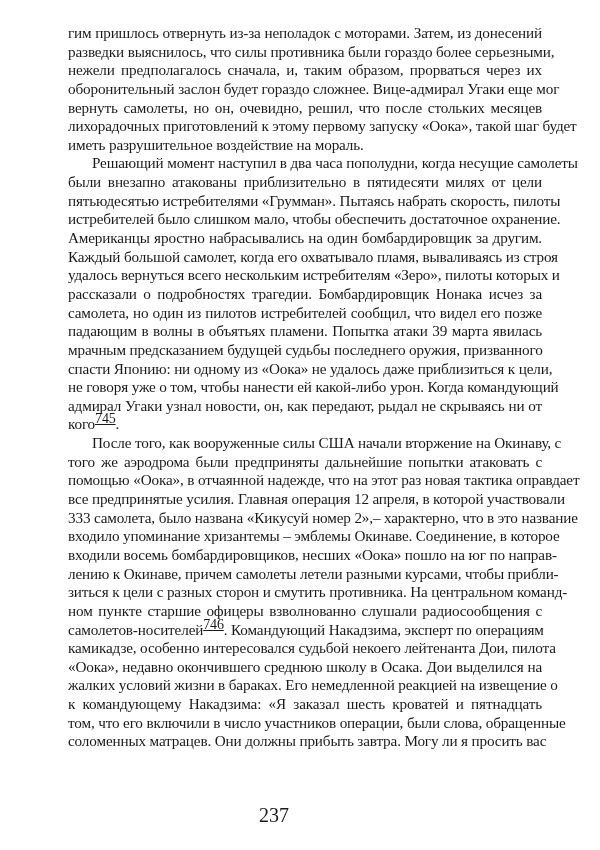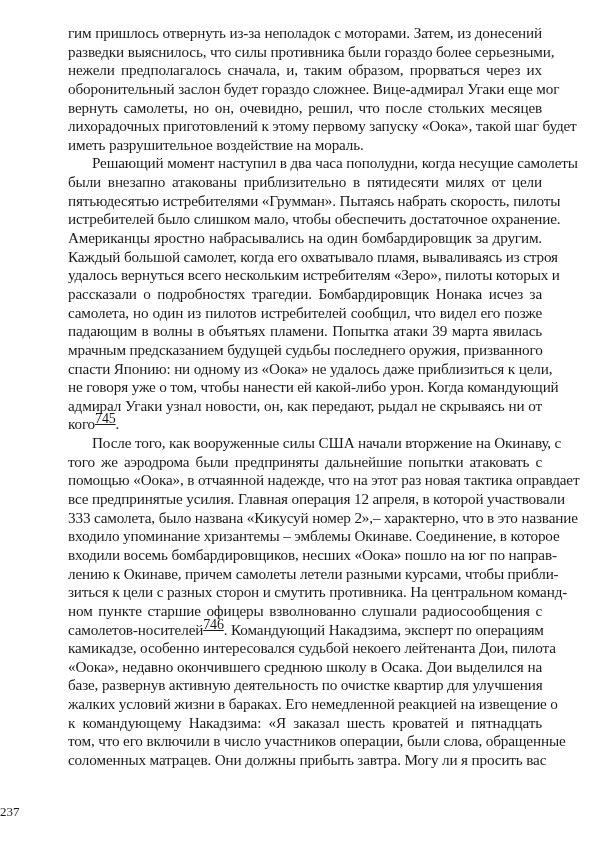--- a/index.html
+++ b/index.html
@@ -27,22 +27,22 @@
     text-align-last: justify;
     letter-spacing: -0.15px;
   }
   .line.last { text-align-last: left; }
   .line.indent { padding-left: 24px; }
   sup { font-size: 14px; vertical-align: 6px; line-height: 0; text-decoration: underline; }
   .page-number {
     position: absolute;
     left: 0; width: 548px;
     top: 804px;
-    text-align: left;
-    font-size: 13px;
+    text-align: center;
+    font-size: 20px;
   }
 </style>
 </head>
 <body>
 
 <div class="page-body">
 
   <div>
     <span class="line">гим пришлось отвернуть из-за неполадок с моторами. Затем, из донесений</span>
     <span class="line">разведки выяснилось, что силы противника были гораздо более серьезными,</span>
@@ -78,21 +78,20 @@
     <span class="line">все предпринятые усилия. Главная операция 12 апреля, в которой участвовали</span>
     <span class="line">333 самолета, было названа «Кикусуй номер 2»,– характерно, что в это название</span>
     <span class="line">входило упоминание хризантемы – эмблемы Окинаве. Соединение, в которое</span>
     <span class="line">входили восемь бомбардировщиков, несших «Оока» пошло на юг по направ-</span>
     <span class="line">лению к Окинаве, причем самолеты летели разными курсами, чтобы прибли-</span>
     <span class="line">зиться к цели с разных сторон и смутить противника. На центральном команд-</span>
     <span class="line">ном пункте старшие офицеры взволнованно слушали радиосообщения с</span>
     <span class="line"><span>самолетов-носителей</span><sup>746</sup><span>. Командующий Накадзима, эксперт по операциям</span></span>
     <span class="line">камикадзе, особенно интересовался судьбой некоего лейтенанта Дои, пилота</span>
     <span class="line">«Оока», недавно окончившего среднюю школу в Осака. Дои выделился на</span>
-    <span class="line">базе, развернув активную деятельность по очистке квартир для улучшения</span>
     <span class="line">жалких условий жизни в бараках. Его немедленной реакцией на извещение о</span>
     <span class="line">к командующему Накадзима: «Я заказал шесть кроватей и пятнадцать</span>
     <span class="line">том, что его включили в число участников операции, были слова, обращенные</span>
     <span class="line">соломенных матрацев. Они должны прибыть завтра. Могу ли я просить вас</span>
   </div>
 </div>
 
 <div class="page-number">237</div>
 
 </body></html>

